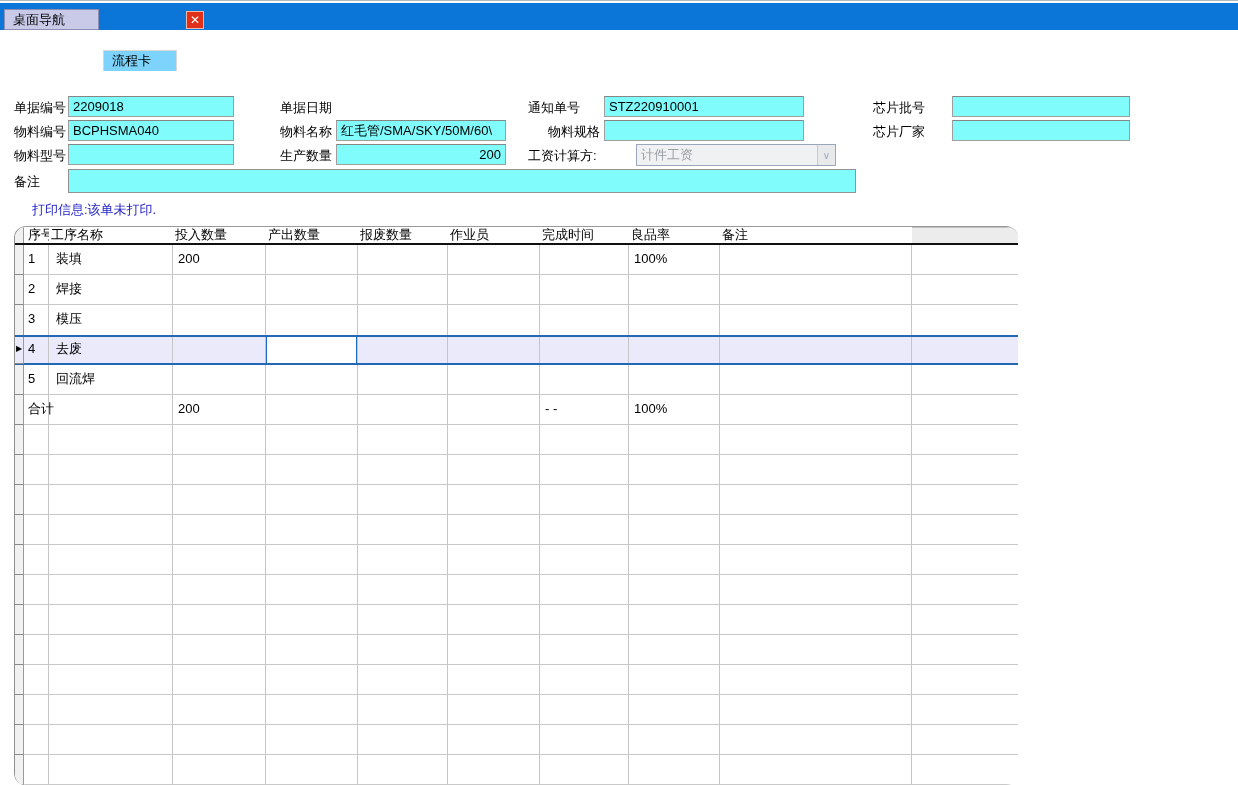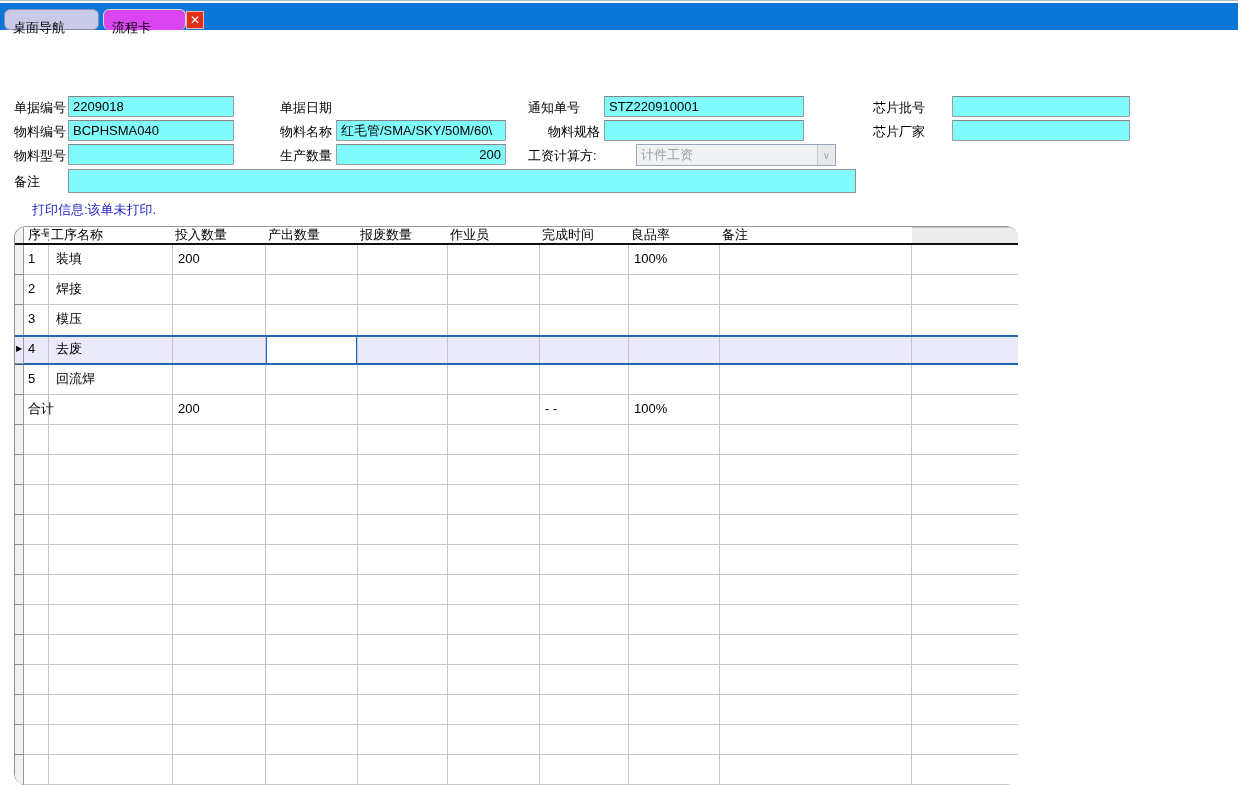--- a/index.html
+++ b/index.html
@@ -3,23 +3,23 @@
 <meta charset="utf-8">
 <style>
   * { box-sizing: border-box; margin: 0; padding: 0; }
   html,body { width:1238px; height:785px; background:#fff; }
   body { font-family:"Liberation Sans","DejaVu Sans",sans-serif; font-size:13px; color:#000; }
   #screen { position:relative; width:1238px; height:785px; background:#fff; overflow:hidden; }
 
   
   .topstrip { position:absolute; left:0; top:0; width:1238px; height:3px; background:#fdfdfd; border-top:1px solid #b8b8b8; }
   .topbar { position:absolute; left:0; top:3px; width:1238px; height:27px; background:#0b76d8; }
-  .tab { position:absolute; top:6px; height:21px; line-height:20px; padding:8px 8px; font-size:13px; color:#000; cursor:default;border-radius:6px; }
+  .tab { position:absolute; top:6px; height:21px; line-height:20px; padding:0 8px; font-size:13px; color:#000; cursor:default; }
   .tab.inactive { left:4px; width:95px; background:#c9c9e8; border:1px solid #8e8eb4; }
-  .tab.active { left:103px; width:83px; background:#d946ef; border:1px solid #d8d8d8; border-bottom:none; }
+  .tab.active { left:103px; width:74px; background:#7dd3fc; border:1px solid #d8d8d8; border-bottom:none;margin-top:41px; }
   .closebtn { position:absolute; left:186px; top:8px; width:18px; height:18px; background:#e0301a; border:1px solid #f4b6a6;
               color:#fff; font-weight:bold; font-size:12px; line-height:16px; text-align:center; cursor:pointer; }
 
   
   .flabel { position:absolute; height:17px; line-height:17px; overflow:hidden; white-space:nowrap; color:#000; }
   .cyan { position:absolute; height:21px; background:#80fcfc; border:1px solid #9e9e9e; border-top-color:#868686;
           padding:0 4px; font-size:13px; font-family:inherit; color:#000; }
   .cyan.focused { border:2px solid #4c4c4c; }
   .cyan.num { text-align:right; }
   .combo { position:absolute; height:22px; background:#f0f1f3; border:1px solid #9aa7bb; display:flex; align-items:center;margin-left:32px; }

